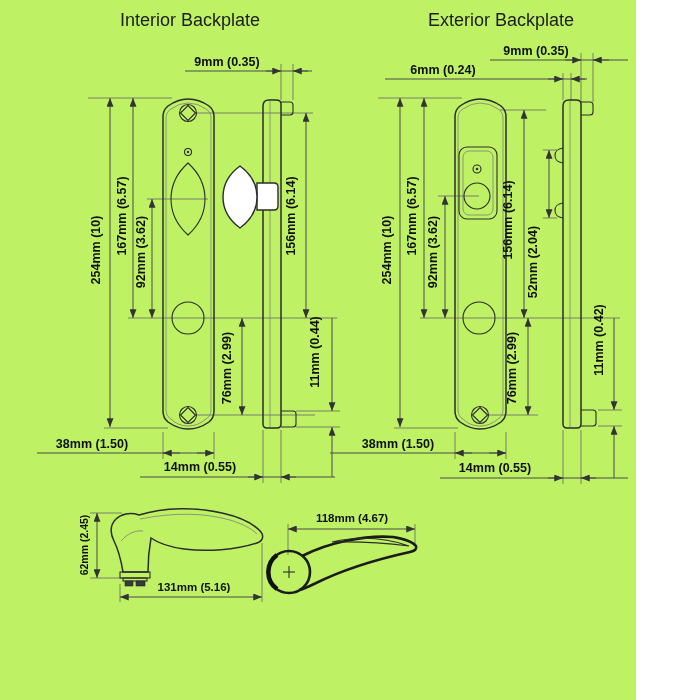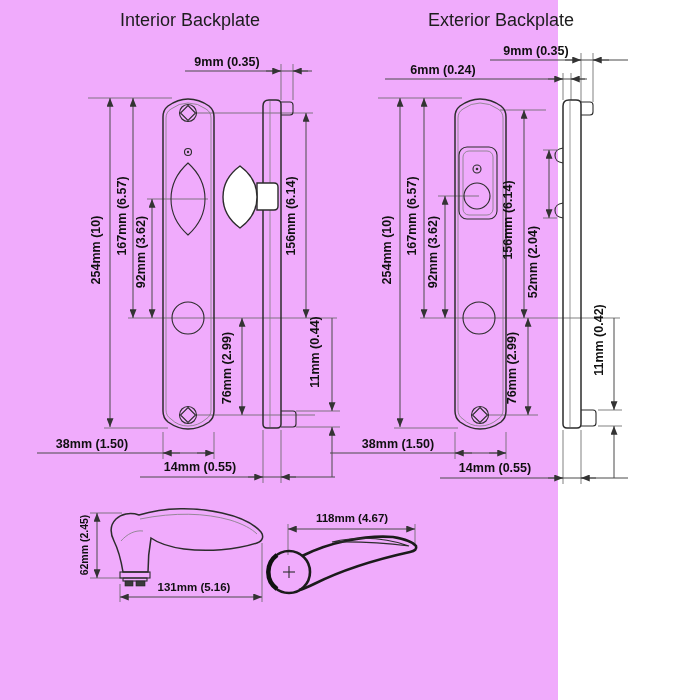--- a/index.html
+++ b/index.html
@@ -1,16 +1,16 @@
 <!DOCTYPE html>
 <html><head>
 <meta charset="utf-8">
 <style>
   html,body{margin:0;padding:0;background:#fff;}
-  .canvas{width:558px;height:700px;background:#f0abfc;position:relative;font-family:"Liberation Sans",sans-serif;}
+  .canvas{width:636px;height:700px;background:#bef264;position:relative;font-family:"Liberation Sans",sans-serif;}
   svg{display:block;}
   .title-text{font:400 18px "Liberation Sans",sans-serif;fill:#1d1d1d;}
   .dim-text{font:700 12.5px "Liberation Sans",sans-serif;fill:#101010;}
   .dim-text-sm{font:700 10.5px "Liberation Sans",sans-serif;fill:#101010;}
   .dim-text-md{font:700 11.5px "Liberation Sans",sans-serif;fill:#101010;}
   .ext{stroke:#6a6a6a;stroke-width:.85;fill:none;}
   .dim{stroke:#4a4a4a;stroke-width:1;fill:none;}
   .part{stroke:#2c2c2c;stroke-width:1.5;fill:none;}
   .part-thin{stroke:#2c2c2c;stroke-width:1.1;fill:none;}
   .part-fill{stroke:#2c2c2c;stroke-width:1.4;fill:#ffffff;}

